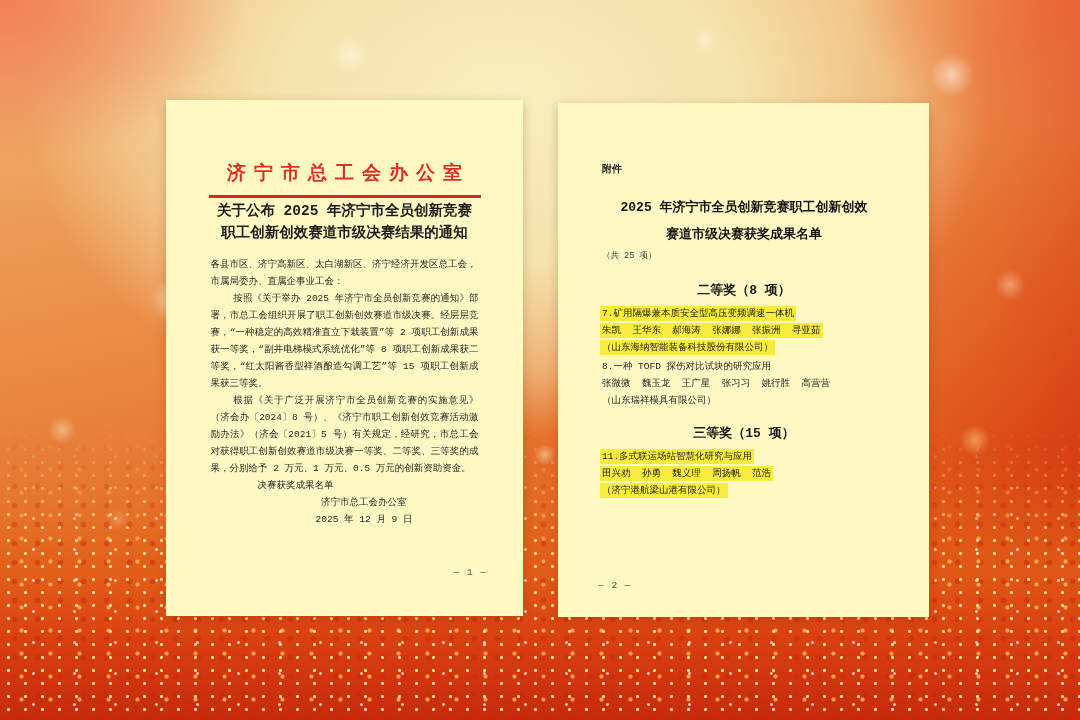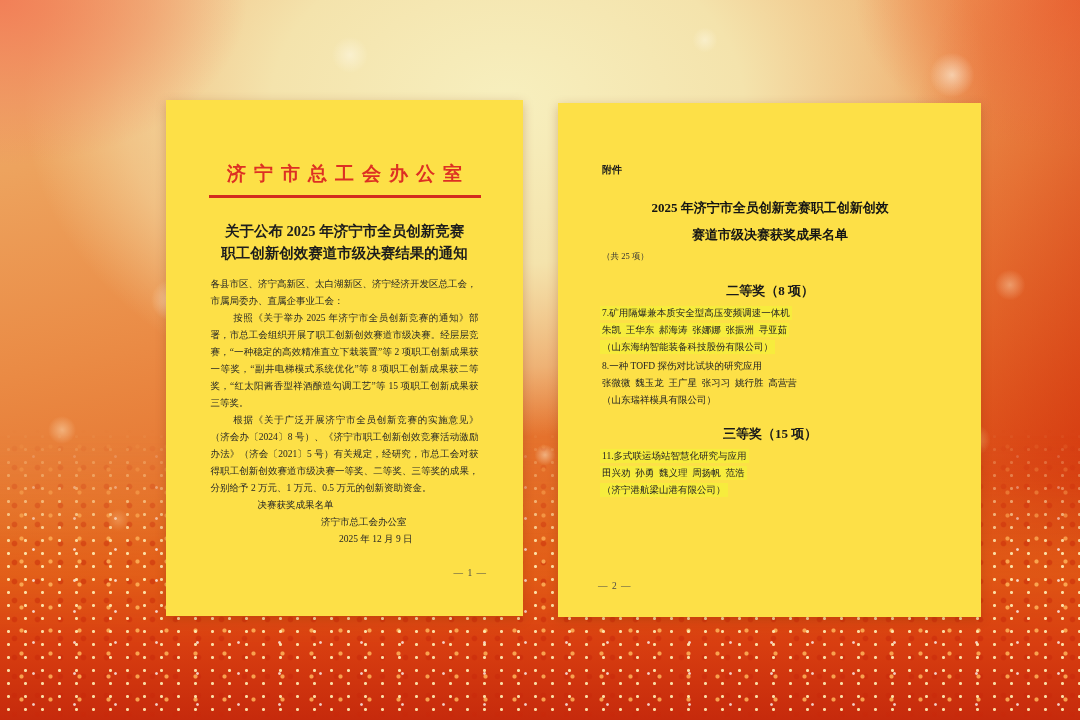--- a/index.html
+++ b/index.html
@@ -34,28 +34,28 @@
       radial-gradient(circle,rgba(255,180,90,0.85) 0 1.5px,rgba(255,180,90,0) 2.6px),
       radial-gradient(circle,rgba(255,255,255,0.75) 0 0.9px,rgba(255,255,255,0) 1.8px),
       radial-gradient(circle,rgba(200,40,10,0.5) 0 2.2px,rgba(200,40,10,0) 3.4px),
       linear-gradient(180deg,rgba(232,130,40,0) 0%,rgba(230,112,30,0.5) 26%,rgba(226,92,22,0.85) 50%,rgba(216,62,16,1) 74%,rgba(198,42,12,1) 100%);
     background-size:17px 13px,29px 23px,41px 31px,23px 19px,100% 100%;
     background-position:0 0,7px 5px,13px 11px,3px 9px,0 0;
     -webkit-mask-image:linear-gradient(180deg,transparent 0%,#000 42%);
     mask-image:linear-gradient(180deg,transparent 0%,#000 42%);}
 
   
-  .page{position:absolute;background:#fde047;box-shadow:0 3px 10px rgba(130,45,5,0.28);color:#2b2b2b;}
+  .page{position:absolute;background:#fef9c3;box-shadow:0 3px 10px rgba(130,45,5,0.28);color:#2b2b2b;font-family:Liberation Mono, monospace;}
   .page1{left:166px;top:100px;width:357px;height:516px;}
-  .page2{left:558px;top:103px;width:423px;height:514px;}
+  .page2{left:558px;top:103px;width:371px;height:514px;}
 
   .p1-header{margin-top:62px;text-align:center;color:#dd3023;font-weight:bold;
     font-size:19px;letter-spacing:8px;text-indent:8px;line-height:24px;}
   .p1-rule{width:272px;height:3px;background:#d32b1e;margin:9px auto 0 auto;}
-  .p1-title{margin-top:22px;text-align:center;font-weight:bold;font-size:14.5px;line-height:22px;color:#1d1d1d;}
+  .p1-title{margin-top:2px;text-align:center;font-weight:bold;font-size:14.5px;line-height:22px;color:#1d1d1d;}
   .p1-body{width:268px;margin:12px auto 0 auto;font-size:9.5px;line-height:17px;text-align:justify;color:#262626;}
   .p1-body p{margin:0;}
   .p-indent{text-indent:2.4em;}
   .attach-1{padding-left:22px;white-space:nowrap;}
   .attach-2{padding-left:47px;}
   .p1-signer{text-align:right;padding-right:72px;margin-top:0;}
   .p1-date{text-align:right;padding-right:66px;}
   .pagenum{position:absolute;font-size:9.5px;color:#4a4a4a;letter-spacing:1px;}
   .p1-pagenum{right:36px;bottom:38px;}
   .p2-pagenum{left:40px;bottom:26px;}

